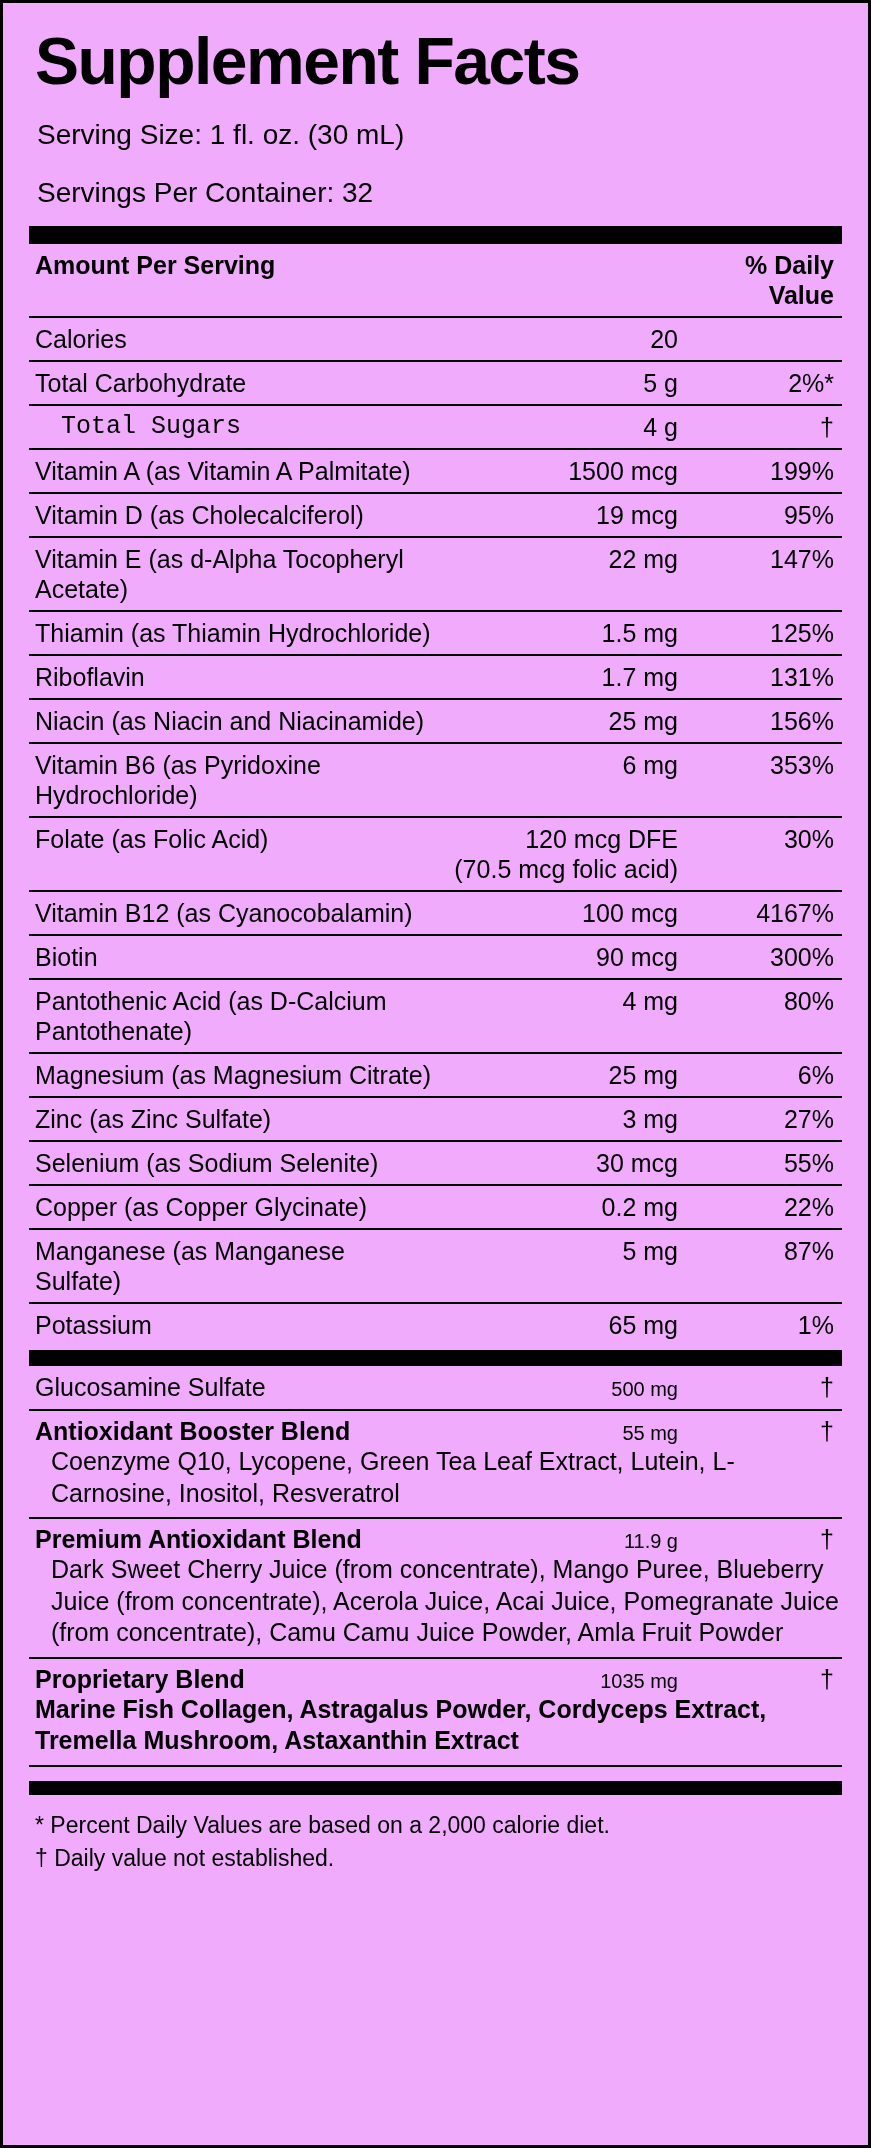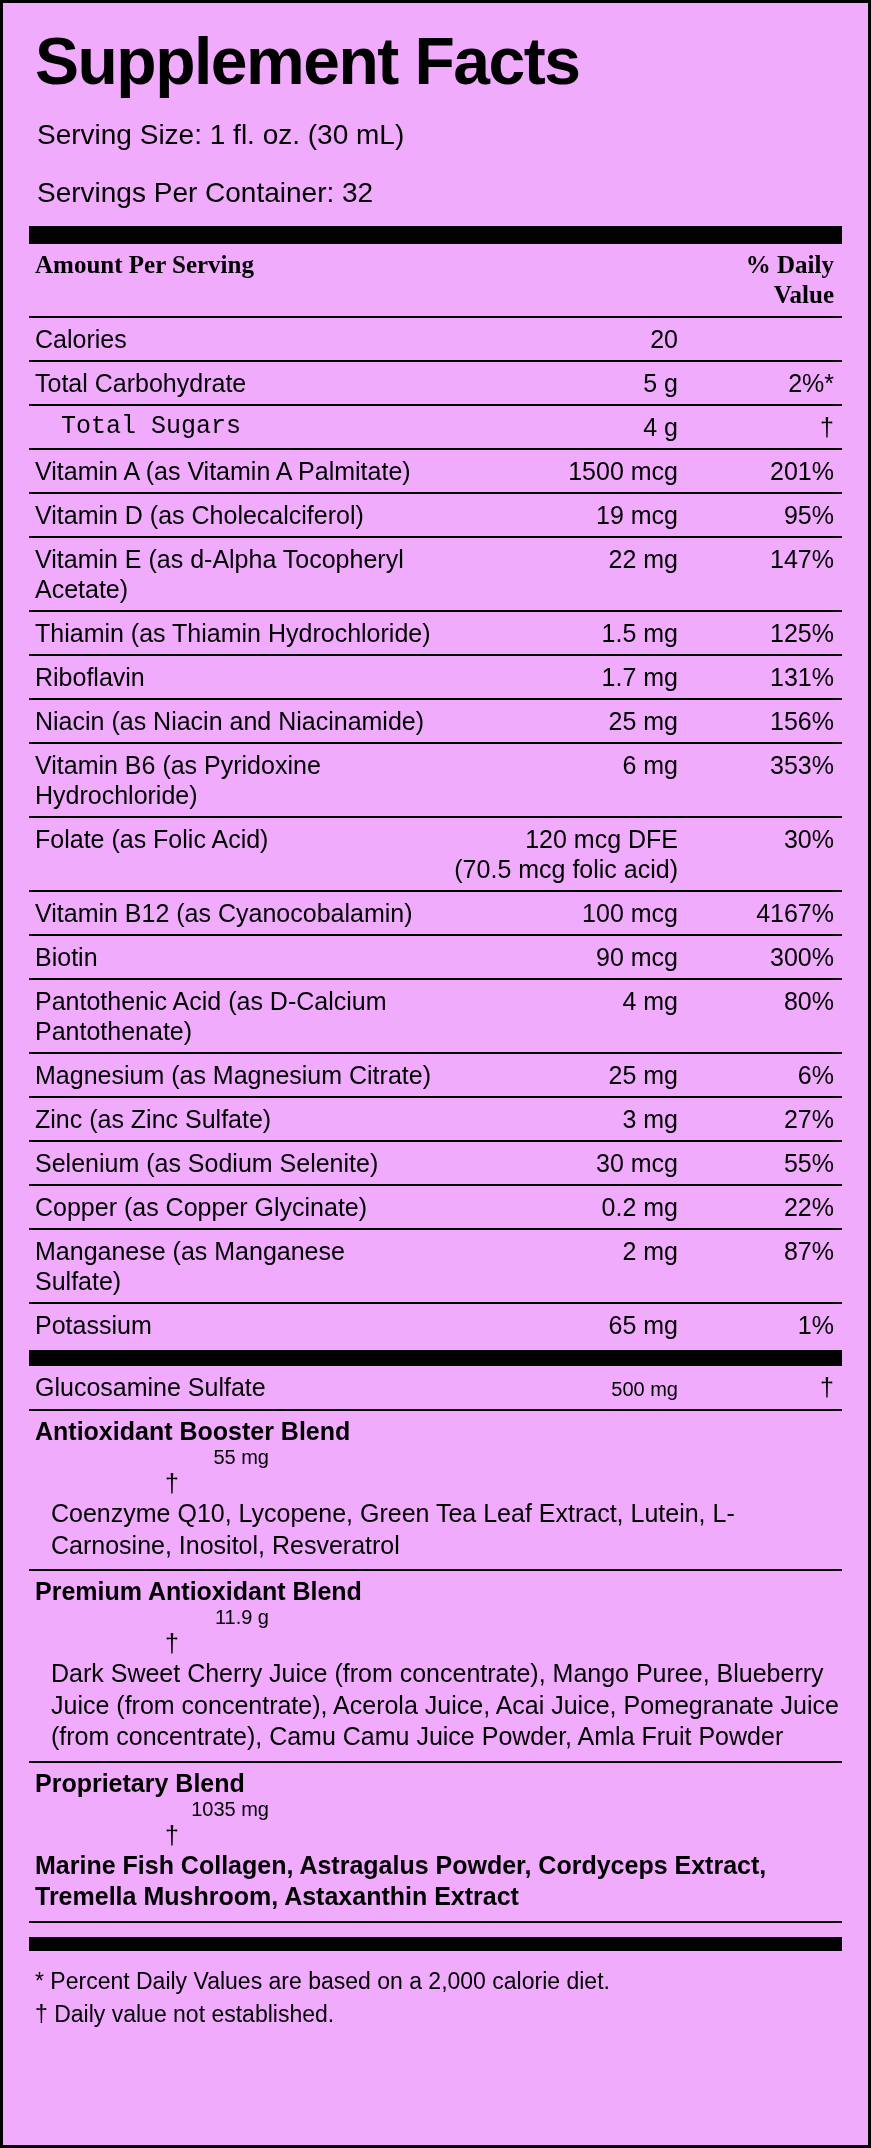--- a/index.html
+++ b/index.html
@@ -54,42 +54,41 @@
   table.facts tr.no-rule td {
     border-bottom: none;
     padding-bottom: 0;
   }
   table.facts tr.cont td {
     padding-top: 0;
   }
   .c-name  { text-align: left; padding-left: 6px !important; }
   .c-amt   { text-align: right; width: 240px; padding-right: 6px !important; }
   .c-dv    { text-align: right; width: 150px; padding-right: 8px !important; margin-top: 40px; }
-  .hdr td { font-weight: bold; border-bottom: 3px solid #000000; padding-top: 8px; padding-bottom: 8px; font-family: Liberation Serif, serif; }
+  .hdr td { font-weight: bold; border-bottom: 3px solid #000000; padding-top: 8px; padding-bottom: 8px; }
   .hdr .c-name { font-weight: bold; }
   .indent { padding-left: 32px !important; font-family: Liberation Mono, monospace; }
   .sub-list {
     font-size: 25px;
     line-height: 1.26;
     padding-left: 22px;
   }
   .sub-list-flush {
     font-size: 25px;
     line-height: 1.26;
     padding-left: 0px;
     font-weight: bold;
   }
   .blend-block {
     border-bottom: 2px solid #000000;
     padding: 6px 0 8px 0;
   }
   .blend-row {
     display: flex;
     align-items: baseline;
-    flex-direction: column;
   }
   .blend-name {
     flex: 1 1 auto;
     font-weight: bold;
     font-size: 25px;
     padding-left: 6px;
   }
   .blend-amt {
     width: 240px;
     text-align: right;
@@ -161,21 +160,21 @@
         <td class="c-dv">2%*</td>
       </tr>
       <tr>
         <td class="c-name indent">Total Sugars</td>
         <td class="c-amt">4 g</td>
         <td class="c-dv">†</td>
       </tr>
       <tr>
         <td class="c-name">Vitamin A (as Vitamin A Palmitate)</td>
         <td class="c-amt">1500 mcg</td>
-        <td class="c-dv">201%</td>
+        <td class="c-dv">199%</td>
       </tr>
       <tr>
         <td class="c-name">Vitamin D (as Cholecalciferol)</td>
         <td class="c-amt">19 mcg</td>
         <td class="c-dv">95%</td>
       </tr>
       <tr>
         <td class="c-name">Vitamin E (as d-Alpha Tocopheryl Acetate)</td>
         <td class="c-amt">22 mg</td>
         <td class="c-dv">147%</td>
@@ -242,21 +241,21 @@
         <td class="c-amt">30 mcg</td>
         <td class="c-dv">55%</td>
       </tr>
       <tr>
         <td class="c-name">Copper (as Copper Glycinate)</td>
         <td class="c-amt">0.2 mg</td>
         <td class="c-dv">22%</td>
       </tr>
       <tr>
         <td class="c-name">Manganese (as Manganese Sulfate)</td>
-        <td class="c-amt">2 mg</td>
+        <td class="c-amt">5 mg</td>
         <td class="c-dv">87%</td>
       </tr>
       <tr class="no-rule">
         <td class="c-name">Potassium</td>
         <td class="c-amt">65 mg</td>
         <td class="c-dv">1%</td>
       </tr>
     </tbody>
   </table>
 

